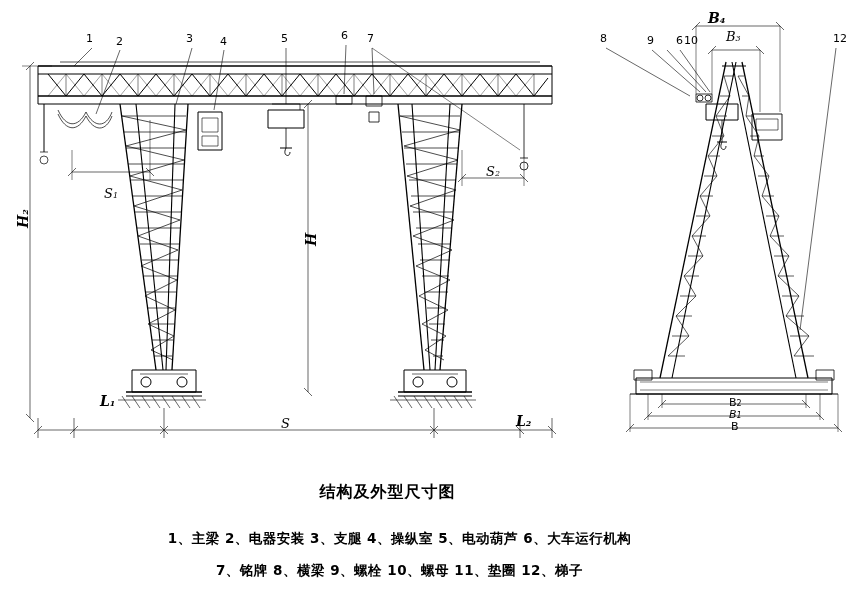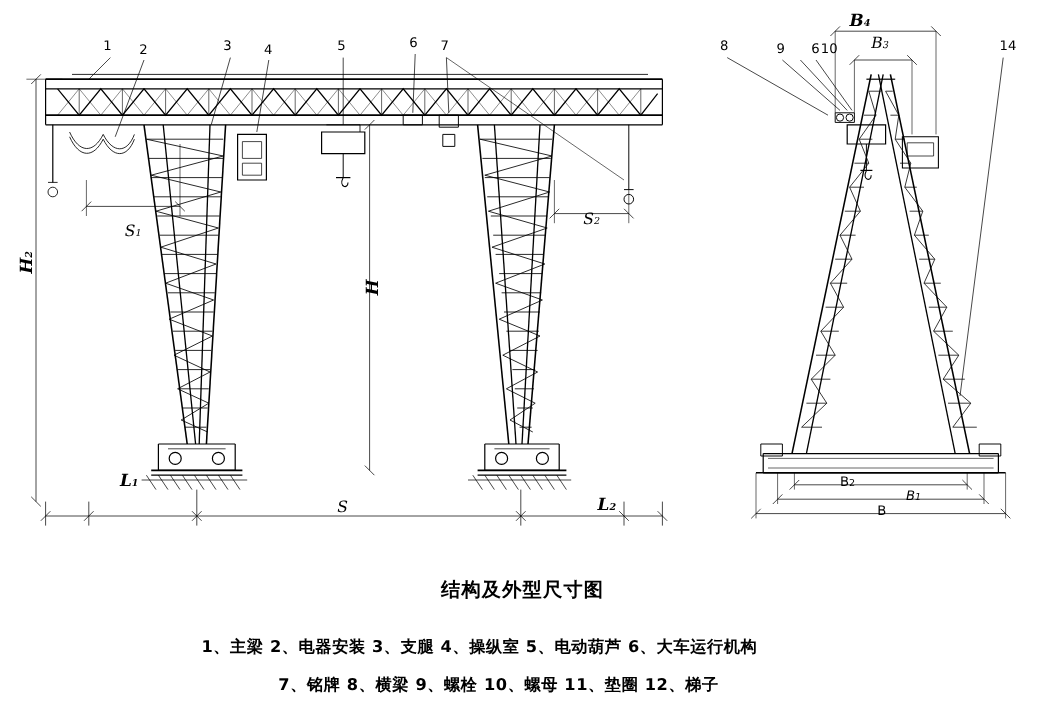--- a/index.html
+++ b/index.html
@@ -7,30 +7,29 @@
     width:865px;height:590px;background:#ffffff;
     font-family:"Liberation Sans", sans-serif;
     color:#000;overflow:hidden;position:relative;
   }
   #stage{position:absolute;left:0;top:0;width:865px;height:590px;}
   svg.diagram{position:absolute;left:0;top:0;width:865px;height:590px;}
   .caption-title{
     position:absolute;left:0;top:482px;width:775px;text-align:center;
     font-size:16px;font-weight:bold;letter-spacing:1px;
     font-family:"DejaVu Sans","Liberation Sans",sans-serif;
-    padding-left:48px;
   }
   .legend-line{
     position:absolute;left:0;width:799px;text-align:center;
     font-size:13.5px;font-weight:bold;
     font-family:"DejaVu Sans","Liberation Sans",sans-serif;
     letter-spacing:0.5px;
   }
   .legend-1{top:530px;}
-  .legend-2{top:562px;padding-left:16px;}
+  .legend-2{top:562px;}
   .lbl{font-family:"DejaVu Sans","Liberation Sans",sans-serif;font-size:11px;}
   .lbl-i{font-family:"DejaVu Serif","Liberation Serif",serif;font-style:italic;font-size:13px;}
   .lbl-b{font-family:"DejaVu Serif","Liberation Serif",serif;font-style:italic;font-size:14px;font-weight:bold;}
   .sub{font-size:8px;}
 </style>
 </head>
 <body>
 
 <div id="stage">
 
@@ -281,58 +280,58 @@
     <div class="lbl" style="position:absolute;left:281px;top:32px;">5</div>
     <div class="lbl" style="position:absolute;left:341px;top:29px;">6</div>
     <div class="lbl" style="position:absolute;left:367px;top:32px;">7</div>
   </div>
 
   <div>
     <div class="lbl" style="position:absolute;left:600px;top:32px;">8</div>
     <div class="lbl" style="position:absolute;left:647px;top:34px;">9</div>
     <div class="lbl" style="position:absolute;left:652px;top:34px;margin-left:32px;">10</div>
     <div class="lbl" style="position:absolute;left:676px;top:34px;">6</div>
-    <div class="lbl" style="position:absolute;left:833px;top:32px;">14</div>
+    <div class="lbl" style="position:absolute;left:833px;top:32px;">12</div>
   </div>
 
   <div>
     <div style="position:absolute;left:14px;top:228px;transform:rotate(-90deg);transform-origin:left top;white-space:nowrap;">
       <span class="lbl-b">H</span><span class="lbl-b sub">2</span>
     </div>
     <div style="position:absolute;left:302px;top:246px;transform:rotate(-90deg);transform-origin:left top;white-space:nowrap;">
       <span class="lbl-b">H</span><span class="lbl-b sub"></span>
     </div>
     <div style="position:absolute;left:104px;top:156px;margin-top:28px;">
       <span class="lbl-i">S</span><span class="lbl-i sub">1</span>
     </div>
-    <div style="position:absolute;left:486px;top:174px;">
+    <div style="position:absolute;left:486px;top:162px;">
       <span class="lbl-i">S</span><span class="lbl-i sub">2</span>
     </div>
     <div style="position:absolute;left:100px;top:392px;">
       <span class="lbl-b">L</span><span class="lbl-b sub">1</span>
     </div>
     <div style="position:absolute;left:281px;top:414px;">
       <span class="lbl-i">S</span><span class="lbl-i sub"></span>
     </div>
-    <div style="position:absolute;left:498px;top:412px;">
+    <div style="position:absolute;left:516px;top:412px;">
       <span class="lbl-b">L</span><span class="lbl-b sub">2</span>
     </div>
   </div>
 
   <div>
     <div style="position:absolute;left:708px;top:9px;">
       <span class="lbl-b">B</span><span class="lbl-b sub">4</span>
     </div>
     <div style="position:absolute;left:726px;top:27px;">
       <span class="lbl-i">B</span><span class="lbl-i sub">3</span>
     </div>
-    <div style="position:absolute;left:700px;top:392px;">
+    <div style="position:absolute;left:729px;top:392px;">
       <span class="lbl">B</span><span class="lbl sub">2</span>
     </div>
-    <div style="position:absolute;left:755px;top:404px;font-style:italic;">
+    <div style="position:absolute;left:729px;top:404px;font-style:italic;">
       <span class="lbl">B</span><span class="lbl sub">1</span>
     </div>
     <div style="position:absolute;left:731px;top:416px;">
       <span class="lbl">B</span><span class="lbl sub"></span>
     </div>
   </div>
 
   <div class="caption-title">结构及外型尺寸图</div>
   <div class="legend-line legend-1">1、主梁   2、电器安装   3、支腿   4、操纵室   5、电动葫芦   6、大车运行机构</div>
   <div class="legend-line legend-2">7、铭牌   8、横梁   9、螺栓   10、螺母   11、垫圈   12、梯子</div>

